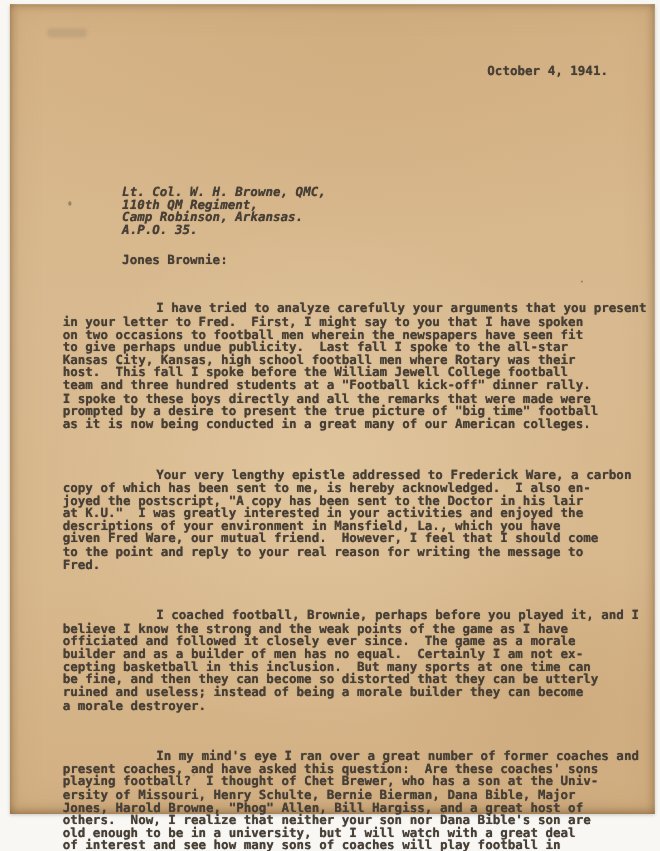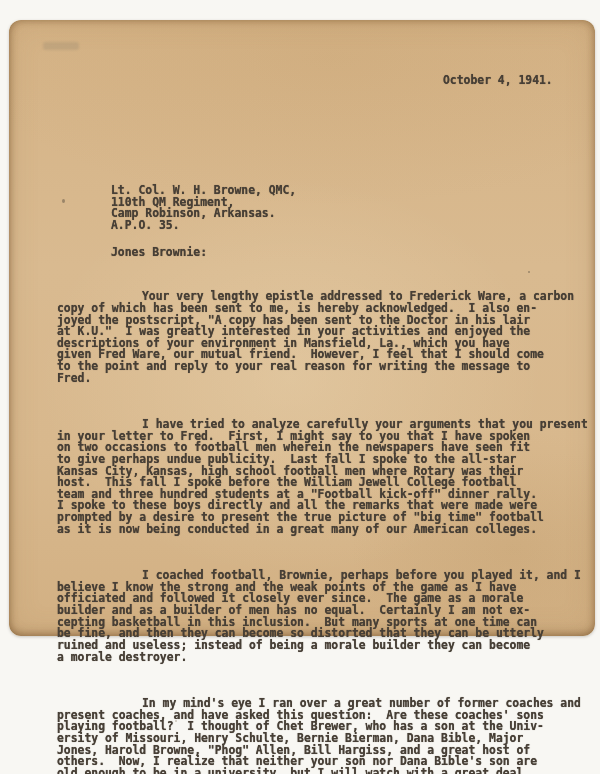--- a/index.html
+++ b/index.html
@@ -10,24 +10,24 @@
     width: 600px;
     height: 774px;
     position: relative;
     background: #f8f7f3;
     overflow: hidden;
     font-family: "DejaVu Sans Mono", "Liberation Mono", monospace;
   }
   .paper {
     position: absolute;
     left: 9px;
-    top: 20px;
+    top: 4px;
     width: 586px;
-    height: 616px;
-    border-radius: 12px;
+    height: 736px;
+    border-radius: 0;
     background:
       radial-gradient(90% 35% at 55% 6%, rgba(168,126,70,0.10), transparent 70%),
       radial-gradient(60% 45% at 48% 58%, rgba(255,245,216,0.20), transparent 72%),
       radial-gradient(40% 28% at 86% 86%, rgba(158,118,64,0.12), transparent 70%),
       linear-gradient(180deg, #d5b386 0%, #d9ba90 40%, #d8b88d 70%, #d2b083 100%);
     box-shadow:
       inset 0 0 30px rgba(146,107,62,0.18),
       inset 3px 0 9px -3px rgba(118,84,45,0.45),
       inset -3px 0 9px -3px rgba(118,84,45,0.32),
       inset 0 -5px 11px -4px rgba(108,76,40,0.50),
@@ -38,21 +38,21 @@
     position: absolute;
     color: #473f36;
     font-size: 11.4px;
     line-height: 11.62px;
     font-weight: 700;
     white-space: pre;
     text-shadow: 0 0 0.7px rgba(64,55,45,0.85);
     filter: blur(0.28px);
   }
   .date-line   { left: 434px; top: 55px; }
-  .address     { left: 102px; top: 165px; }
+  .address     { left: 102px; top: 165px; font-style: italic; }
   .salutation  { left: 102px; top: 227px; }
   .letter-body { left: 48px;  top: 248px; width: 494px; }
   .para {
     margin: 0 0 11.62px 0;
     text-indent: 85px;
     white-space: pre;
   }
   .para:last-child { margin-bottom: 0; }
   .stamp-smudge {
     position: absolute;
@@ -86,38 +86,38 @@
   <div class="typed date-line">October 4, 1941.</div>
 
   <div class="typed address">Lt. Col. W. H. Browne, QMC,
 110th QM Regiment,
 Camp Robinson, Arkansas.
 A.P.O. 35.</div>
 
   <div class="typed salutation">Jones Brownie:</div>
 
   <div class="typed letter-body">
-    <p class="para">Your very lengthy epistle addressed to Frederick Ware, a carbon
-copy of which has been sent to me, is hereby acknowledged.  I also en-
-joyed the postscript, "A copy has been sent to the Doctor in his lair
-at K.U."  I was greatly interested in your activities and enjoyed the
-descriptions of your environment in Mansfield, La., which you have
-given Fred Ware, our mutual friend.  However, I feel that I should come
-to the point and reply to your real reason for writing the message to
-Fred.</p>
     <p class="para">I have tried to analyze carefully your arguments that you present
 in your letter to Fred.  First, I might say to you that I have spoken
 on two occasions to football men wherein the newspapers have seen fit
 to give perhaps undue publicity.  Last fall I spoke to the all-star
 Kansas City, Kansas, high school football men where Rotary was their
 host.  This fall I spoke before the William Jewell College football
 team and three hundred students at a "Football kick-off" dinner rally.
 I spoke to these boys directly and all the remarks that were made were
 prompted by a desire to present the true picture of "big time" football
 as it is now being conducted in a great many of our American colleges.</p>
+    <p class="para">Your very lengthy epistle addressed to Frederick Ware, a carbon
+copy of which has been sent to me, is hereby acknowledged.  I also en-
+joyed the postscript, "A copy has been sent to the Doctor in his lair
+at K.U."  I was greatly interested in your activities and enjoyed the
+descriptions of your environment in Mansfield, La., which you have
+given Fred Ware, our mutual friend.  However, I feel that I should come
+to the point and reply to your real reason for writing the message to
+Fred.</p>
     <p class="para">I coached football, Brownie, perhaps before you played it, and I
 believe I know the strong and the weak points of the game as I have
 officiated and followed it closely ever since.  The game as a morale
 builder and as a builder of men has no equal.  Certainly I am not ex-
 cepting basketball in this inclusion.  But many sports at one time can
 be fine, and then they can become so distorted that they can be utterly
 ruined and useless; instead of being a morale builder they can become
 a morale destroyer.</p>
     <p class="para">In my mind's eye I ran over a great number of former coaches and
 present coaches, and have asked this question:  Are these coaches' sons

